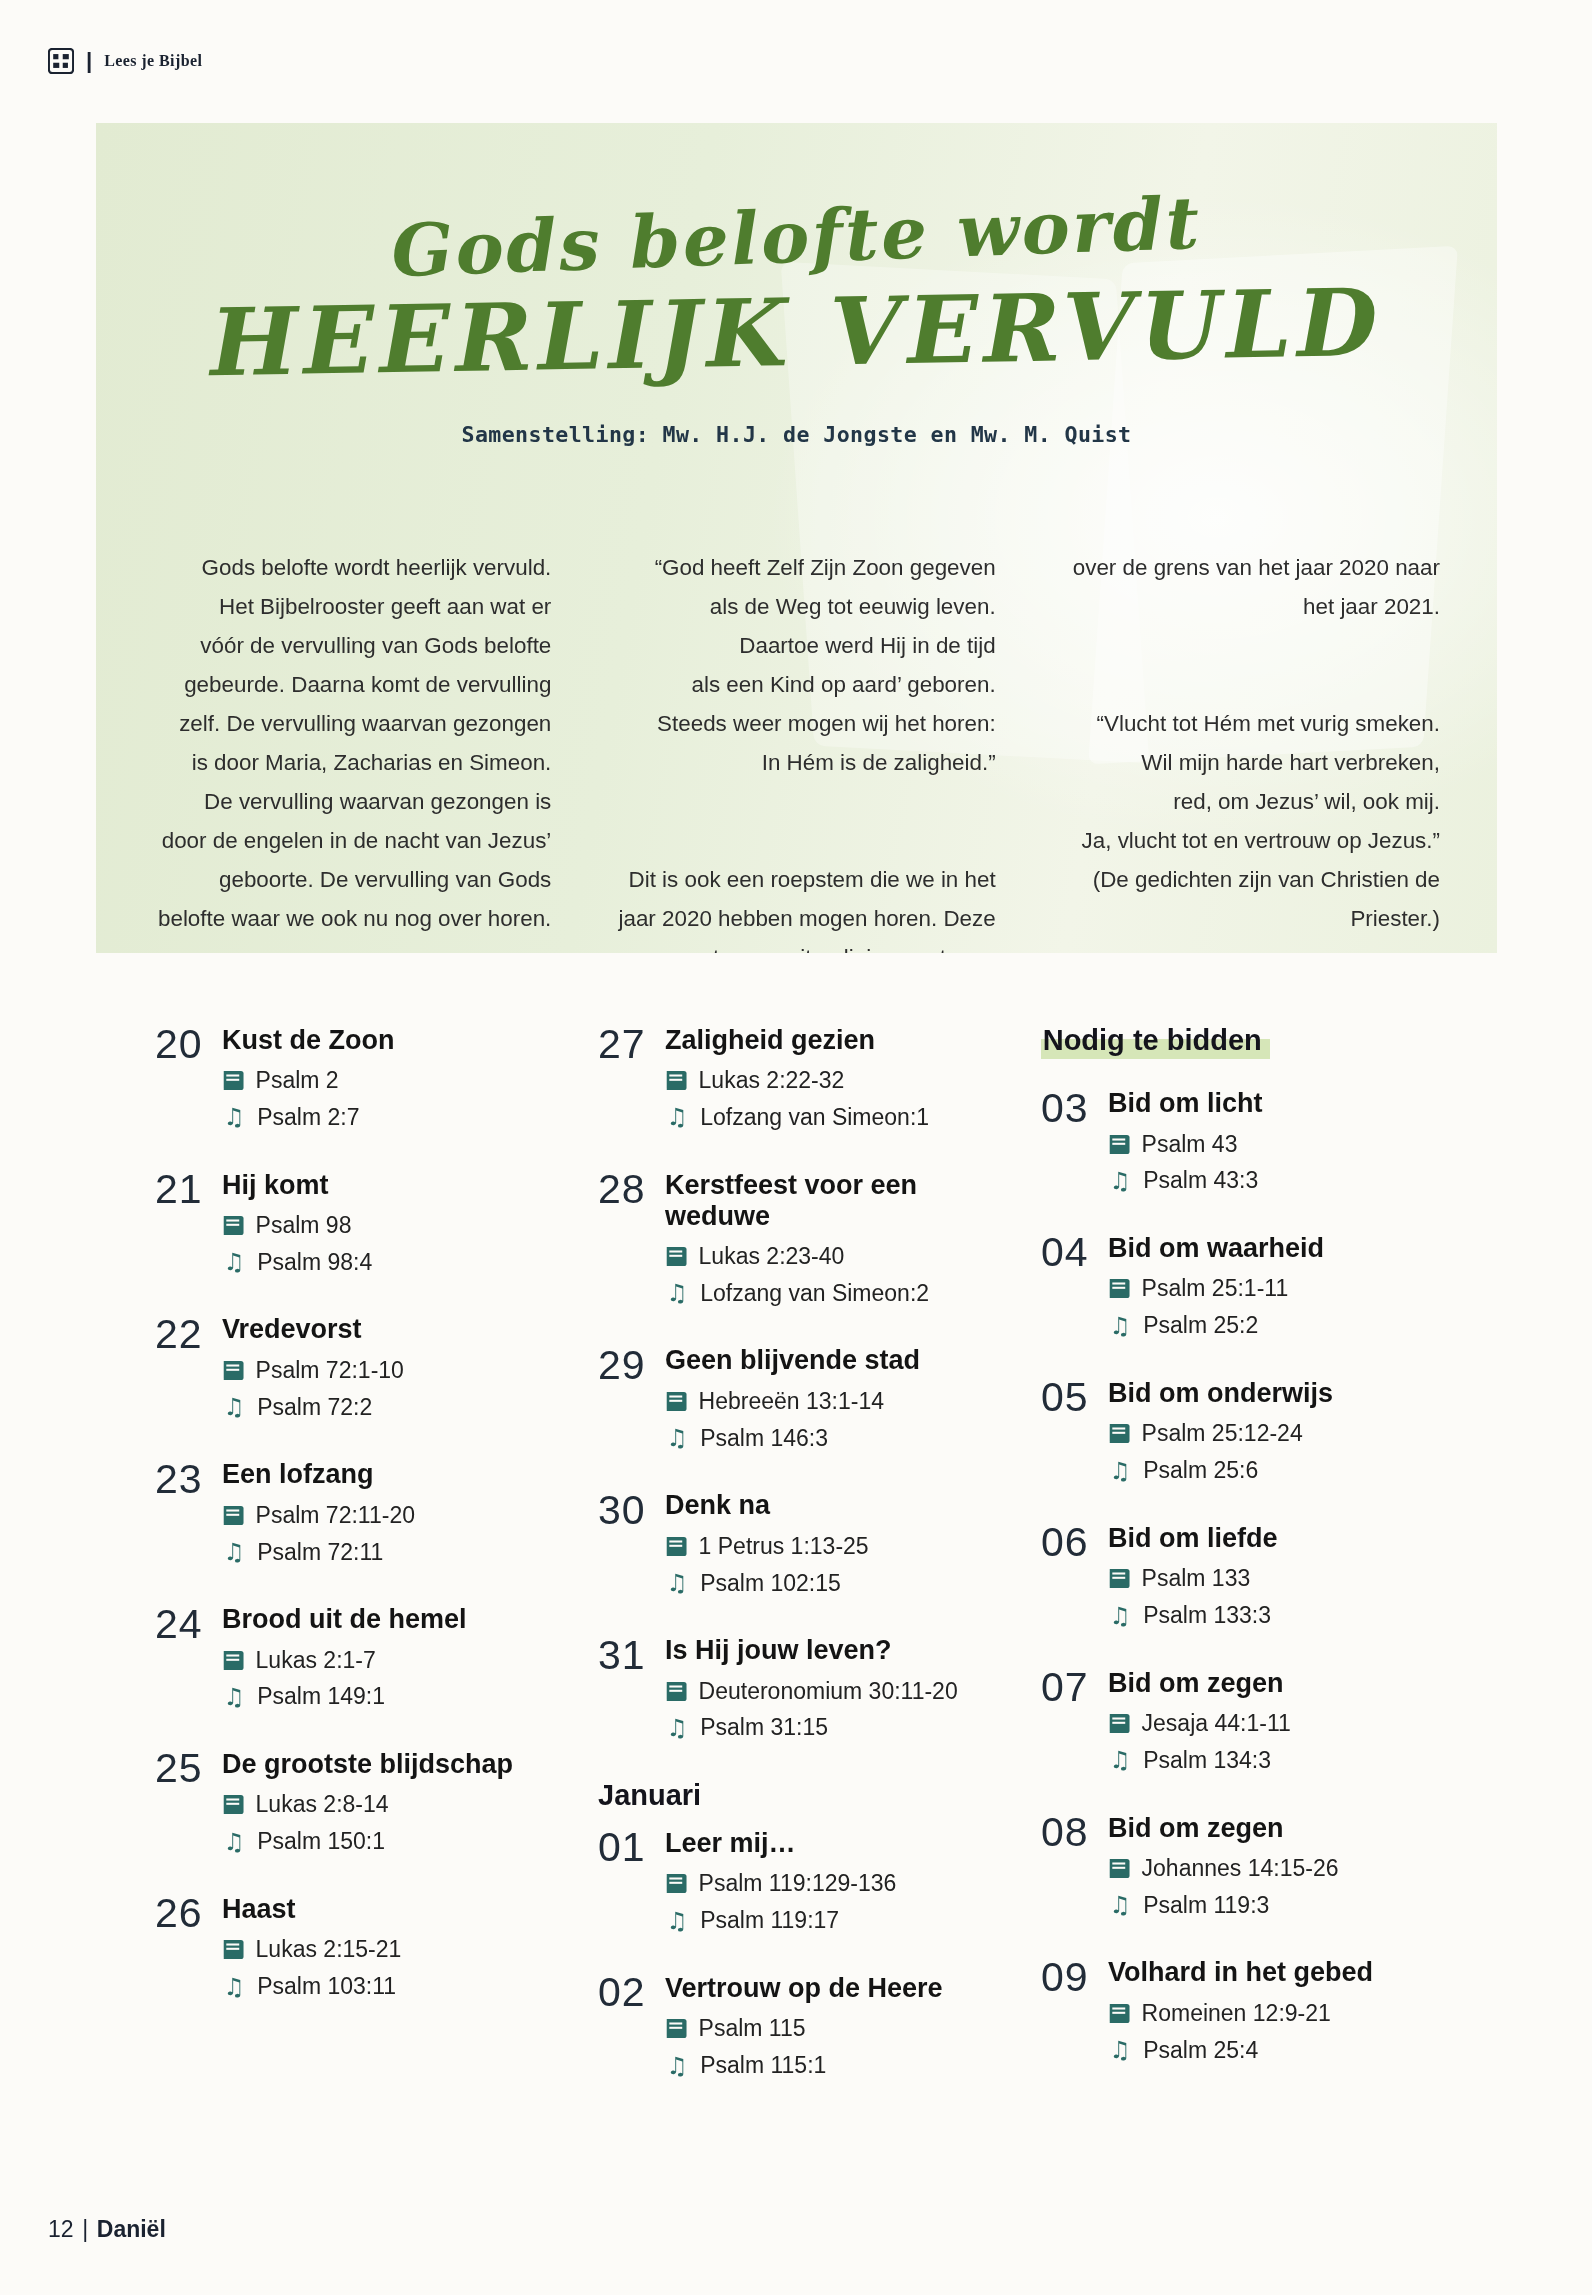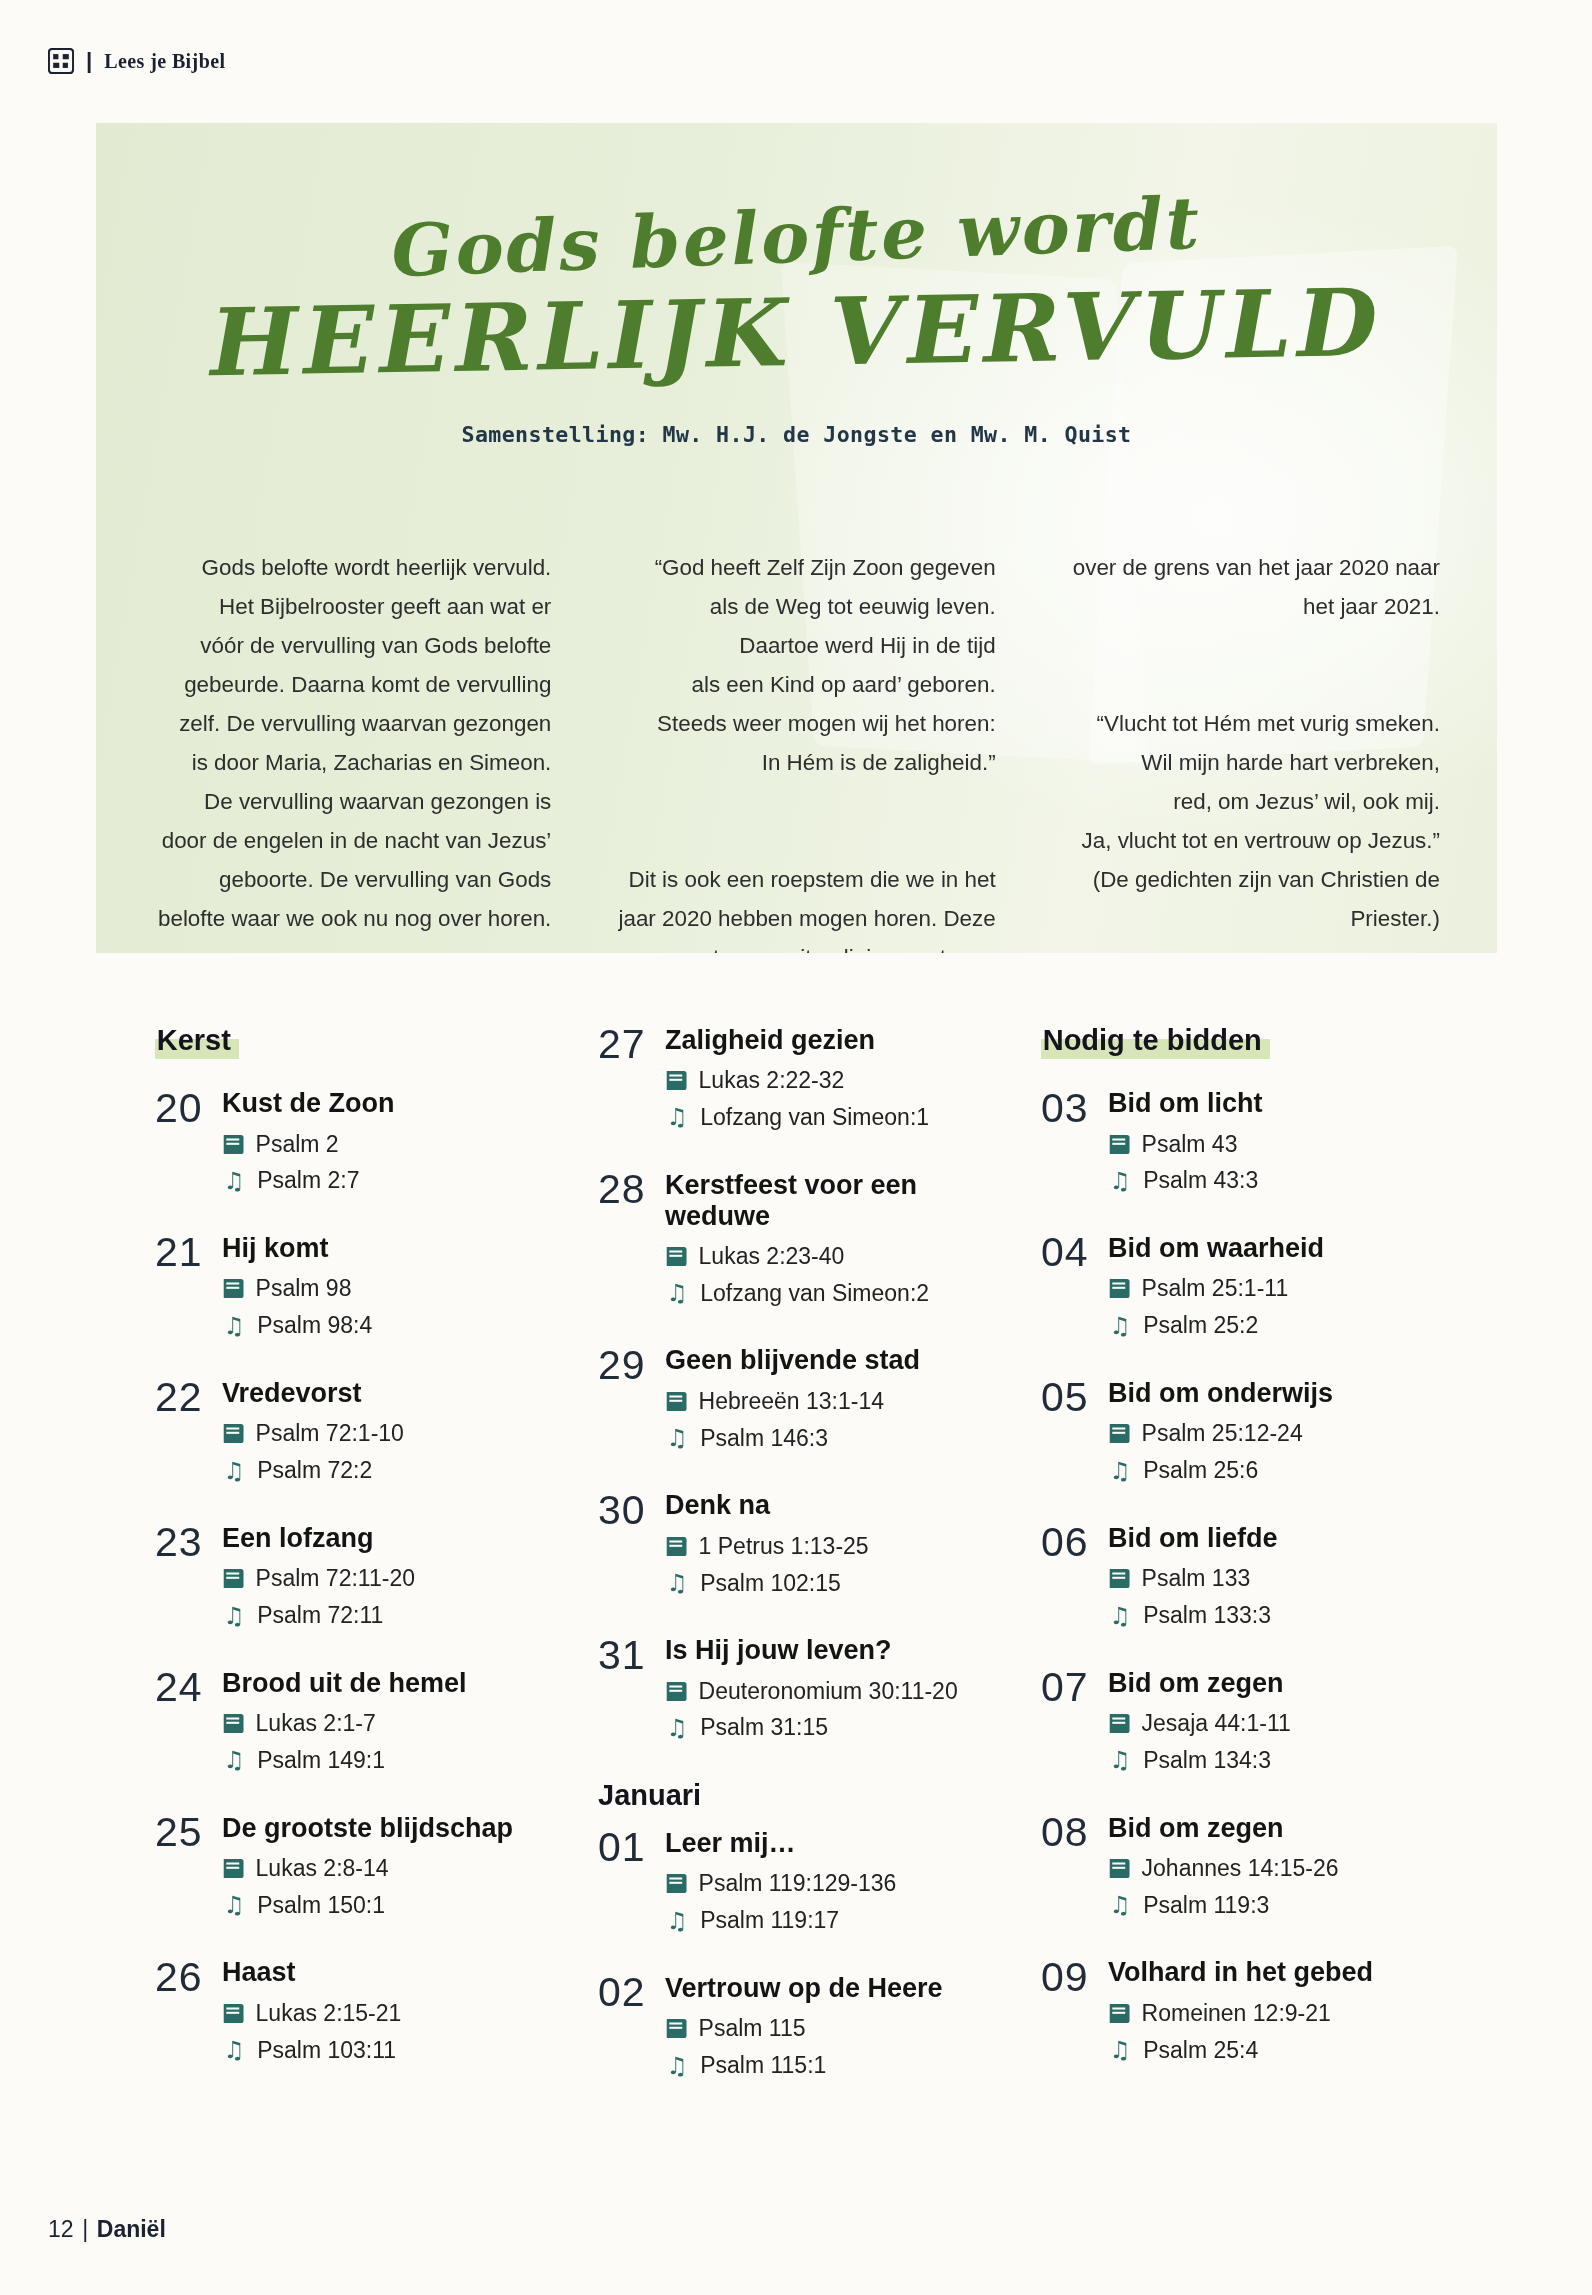--- a/index.html
+++ b/index.html
@@ -4,21 +4,21 @@
 <style>
   html,body{margin:0;padding:0;background:#e9e9e9;}
   .page{
     position:relative;width:1592px;height:2295px;background:#fcfbf8;
     font-family:"Liberation Sans", sans-serif;color:#2b2b2b;overflow:hidden;
     margin:0 auto;
   }
   
   .header{position:absolute;top:48px;left:48px;display:flex;align-items:center;gap:12px;}
   .brand-sep{font-weight:bold;color:#1a2230;font-size:22.4px;}
-  .brand-label{font-family:"Liberation Serif", serif;font-weight:bold;font-size:20px;color:#1a2230;letter-spacing:0.4px;}
+  .brand-label{font-family:"Liberation Serif", serif;font-weight:bold;font-size:16px;color:#1a2230;letter-spacing:0.4px;}
   
   .banner{
     position:absolute;left:96px;top:123px;width:1401px;height:830px;
     background:linear-gradient(100deg,#e2ebd2 0%,#e7efda 40%,#f2f5e8 72%,#ebf1de 100%);
     overflow:hidden;
   }
   .banner-photo{position:absolute;inset:0;pointer-events:none;}
   .banner-photo .glow{position:absolute;left:45%;top:5%;width:70%;height:85%;
     background:radial-gradient(ellipse at 50% 50%, rgba(255,255,255,.8), rgba(255,255,255,0) 65%);}
   .banner-photo .pageL{position:absolute;right:26%;top:18%;width:24%;height:58%;
@@ -126,23 +126,20 @@
 (De gedichten zijn van Christien de
 Priester.)</p>
         </div>
       </div>
     </div>
   </div>
 
   <div class="schedule">
 
     <div class="sched-col">
-      <div class="col-heading">
-        <span class="hl">Kerst</span>
-      </div>
       <div>
 
           <div class="entry">
             <div class="entry-num">20</div>
             <div class="entry-body">
               <div class="entry-title">Kust de Zoon</div>
               <div class="ref">
                 <svg class="book-ico" width="22.4" height="21" viewBox="0 0 26 24">
                   <path d="M2 1h20a3 3 0 0 1 3 3v16a3 3 0 0 1-3 3H2z" fill="#2a6b66"></path>
                   <rect x="5" y="5" width="15" height="2.4" fill="#fcfbf8"></rect>

